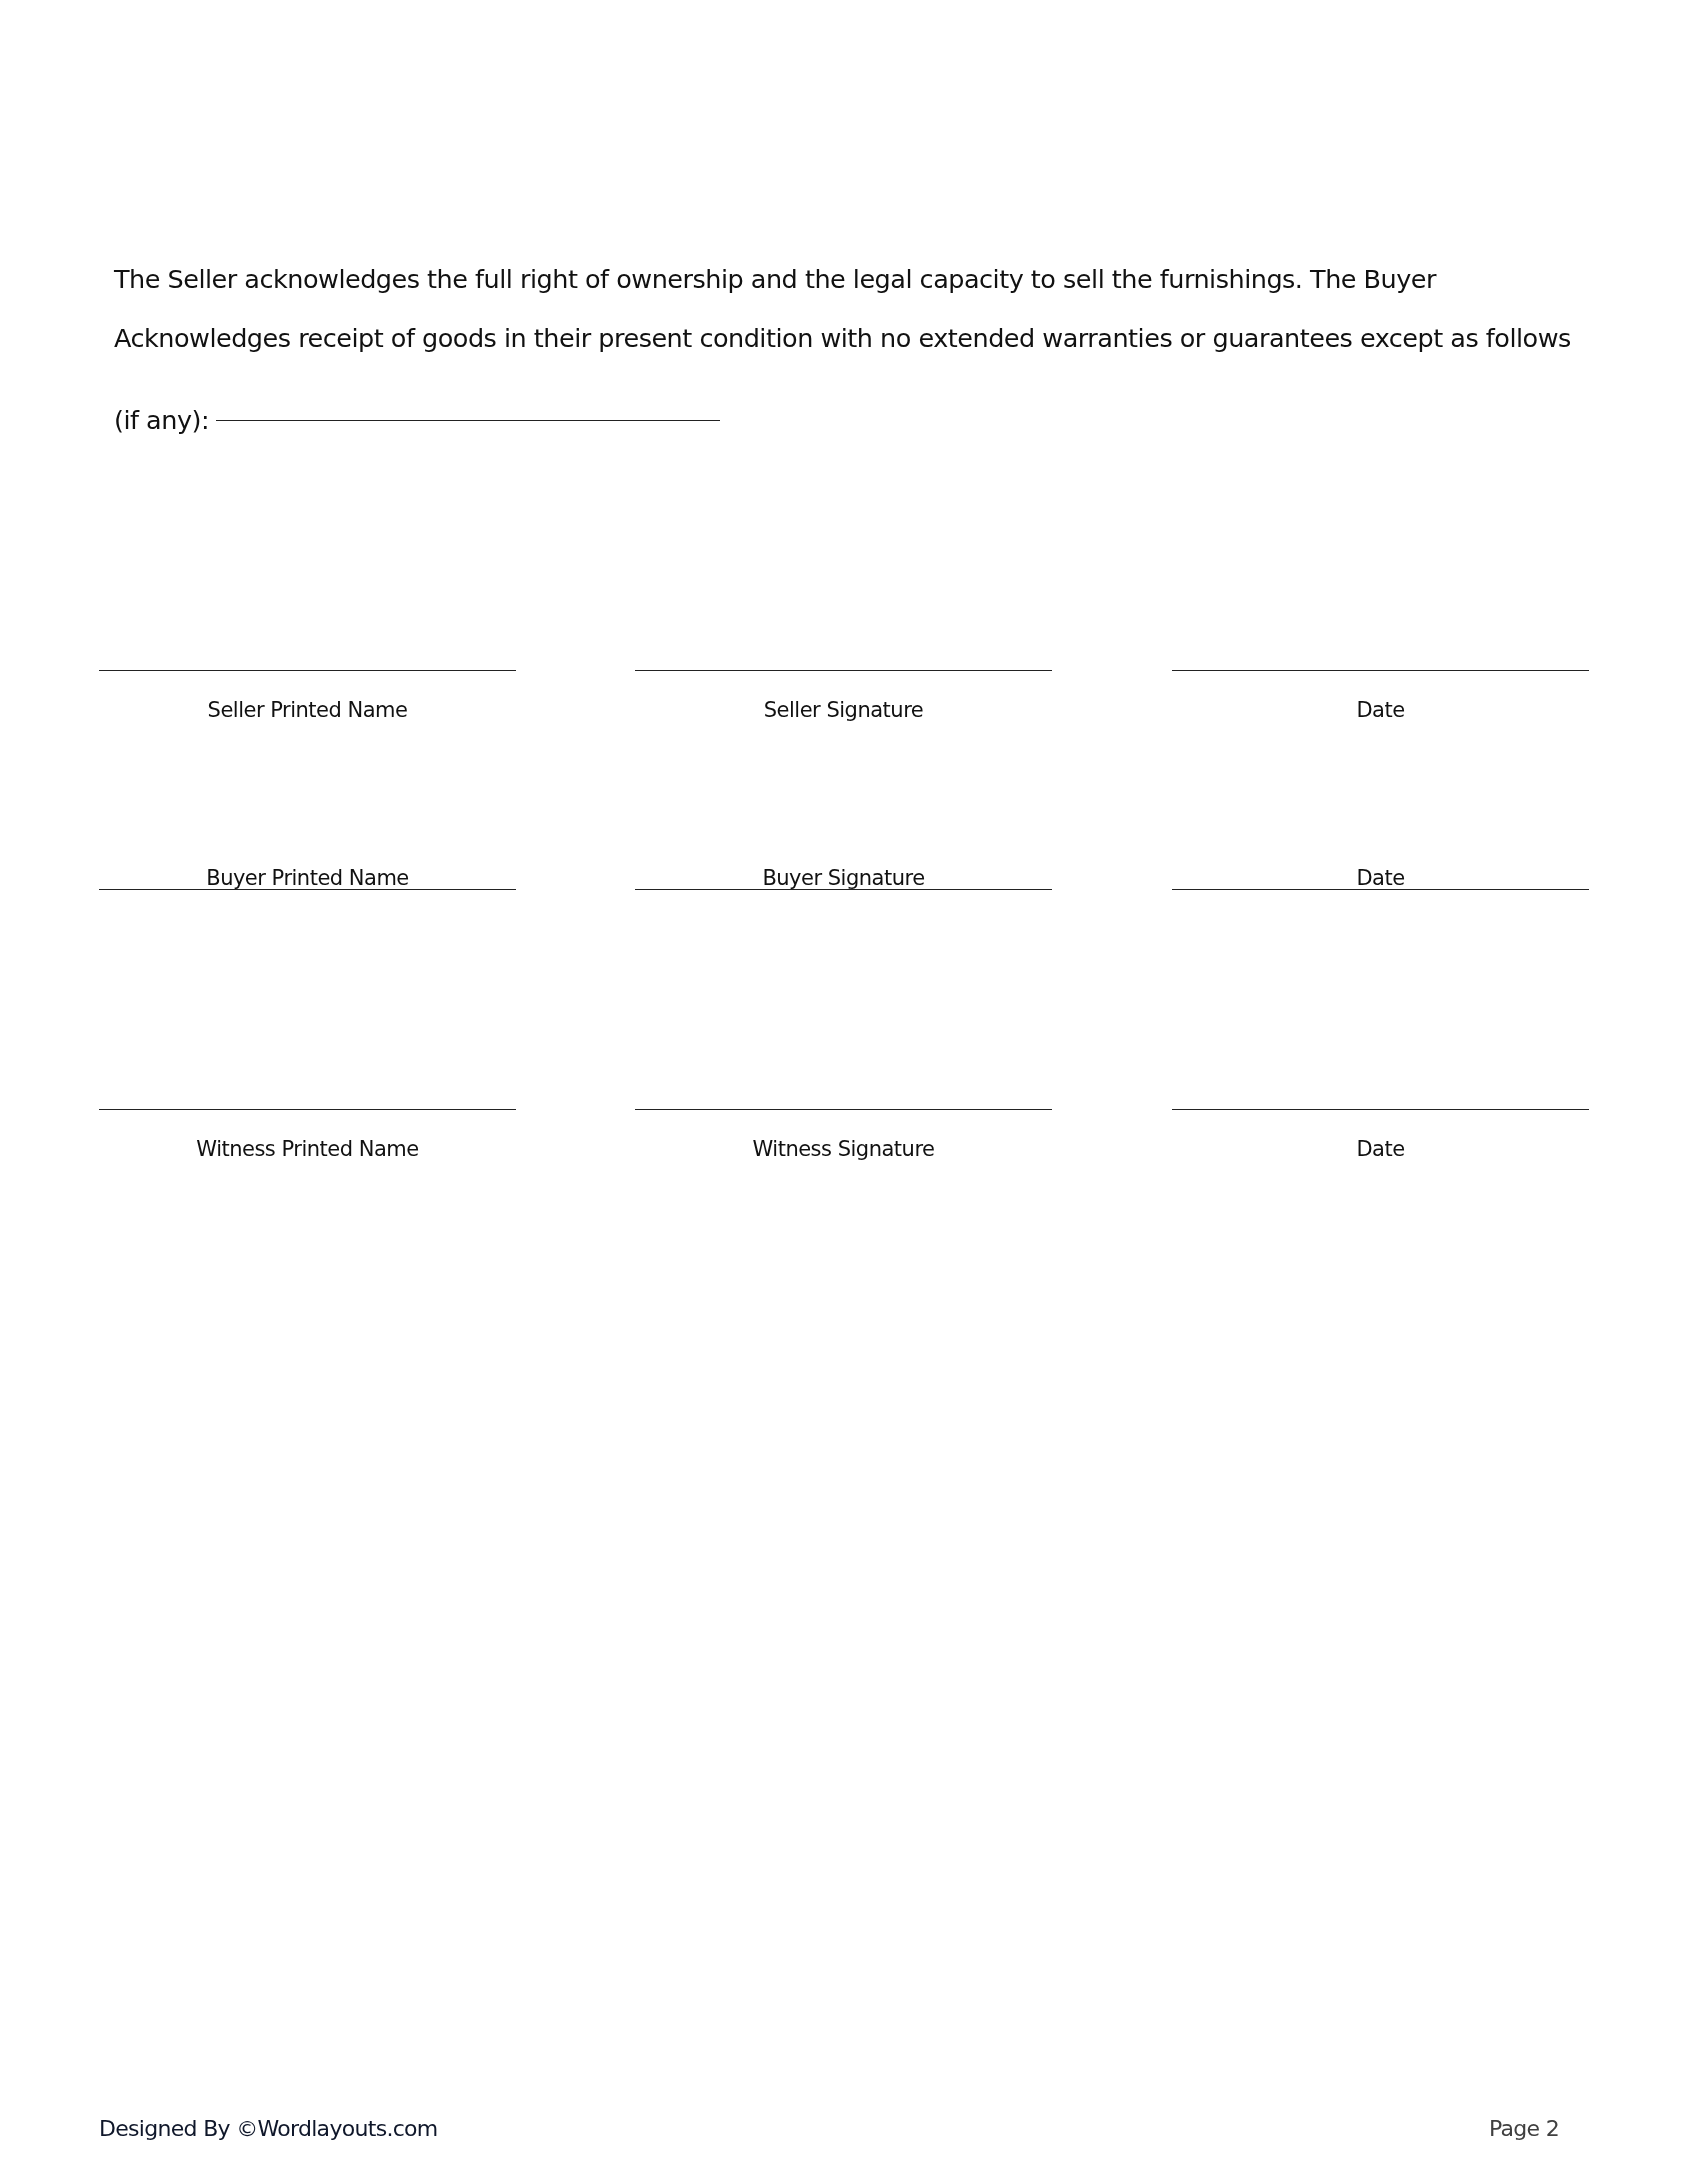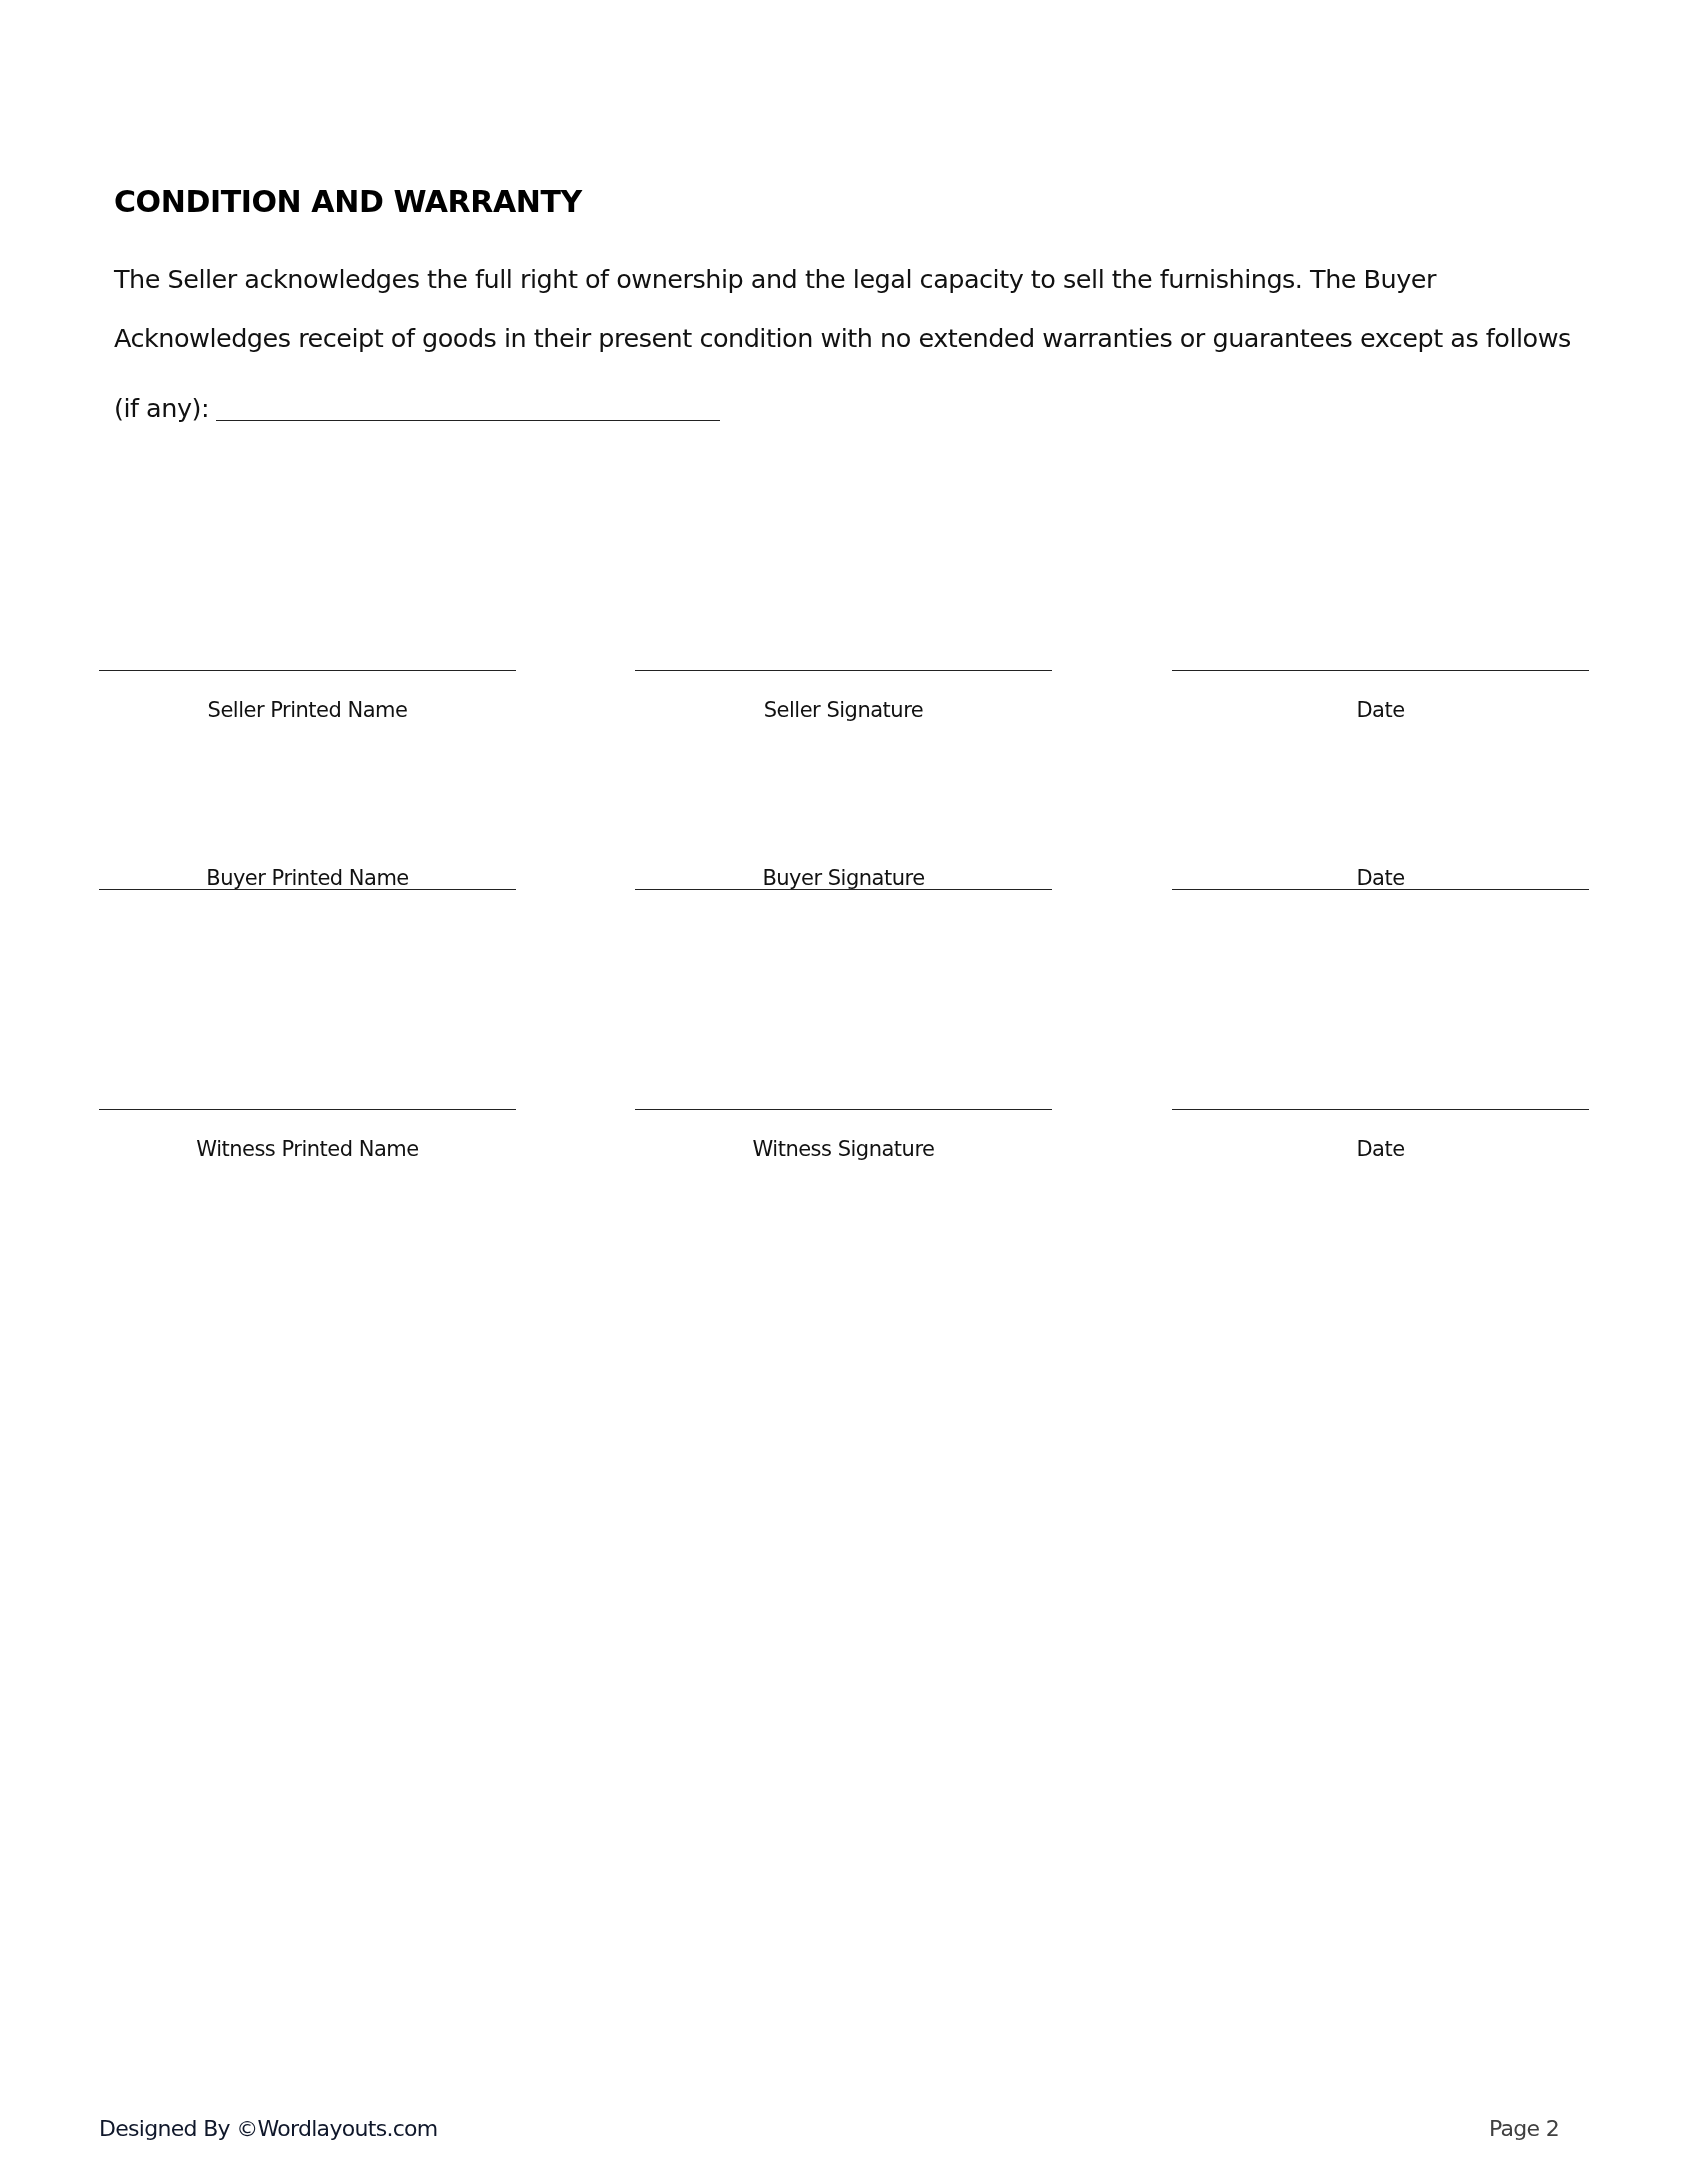--- a/index.html
+++ b/index.html
@@ -40,21 +40,21 @@
       left: 114px;
       font-family: "DejaVu Sans", sans-serif;
       font-size: 25.5px;
       letter-spacing: -0.5px;
       color: #111111;
       line-height: 35px;
       white-space: nowrap;
     }
     .line1 { top: 262px; }
     .line2 { top: 321px; }
-    .line3 { top: 391px; }
+    .line3 { top: 403px; }
     .fill-line {
       position: absolute;
       left: 216px;
       top: 420px;
       width: 504px;
       height: 0;
       border-top: 1.8px solid #222222;
     }
     .sig-line {
       position: absolute;
@@ -103,21 +103,20 @@
       color: #404040;
       line-height: 26px;
       white-space: nowrap;
     }
   </style>
 </head>
 <body>
 
 <div class="page">
 
-  <h2 class="heading">CONDITION AND WARRANTY</h2>
 
   <div class="body-line line2">Acknowledges receipt of goods in their present condition with no extended warranties or guarantees except as follows</div>
   <div class="body-line line1">The Seller acknowledges the full right of ownership and the legal capacity to sell the furnishings. The Buyer</div>
   <div class="body-line line3">(if any):</div>
   <div class="fill-line"></div>
 
   <div class="sig-line col1 row1-line"></div>
   <div class="sig-label col1 row1-label">Seller Printed Name</div>
   <div class="sig-line col2 row1-line"></div>
   <div class="sig-label col2 row1-label">Seller Signature</div>

